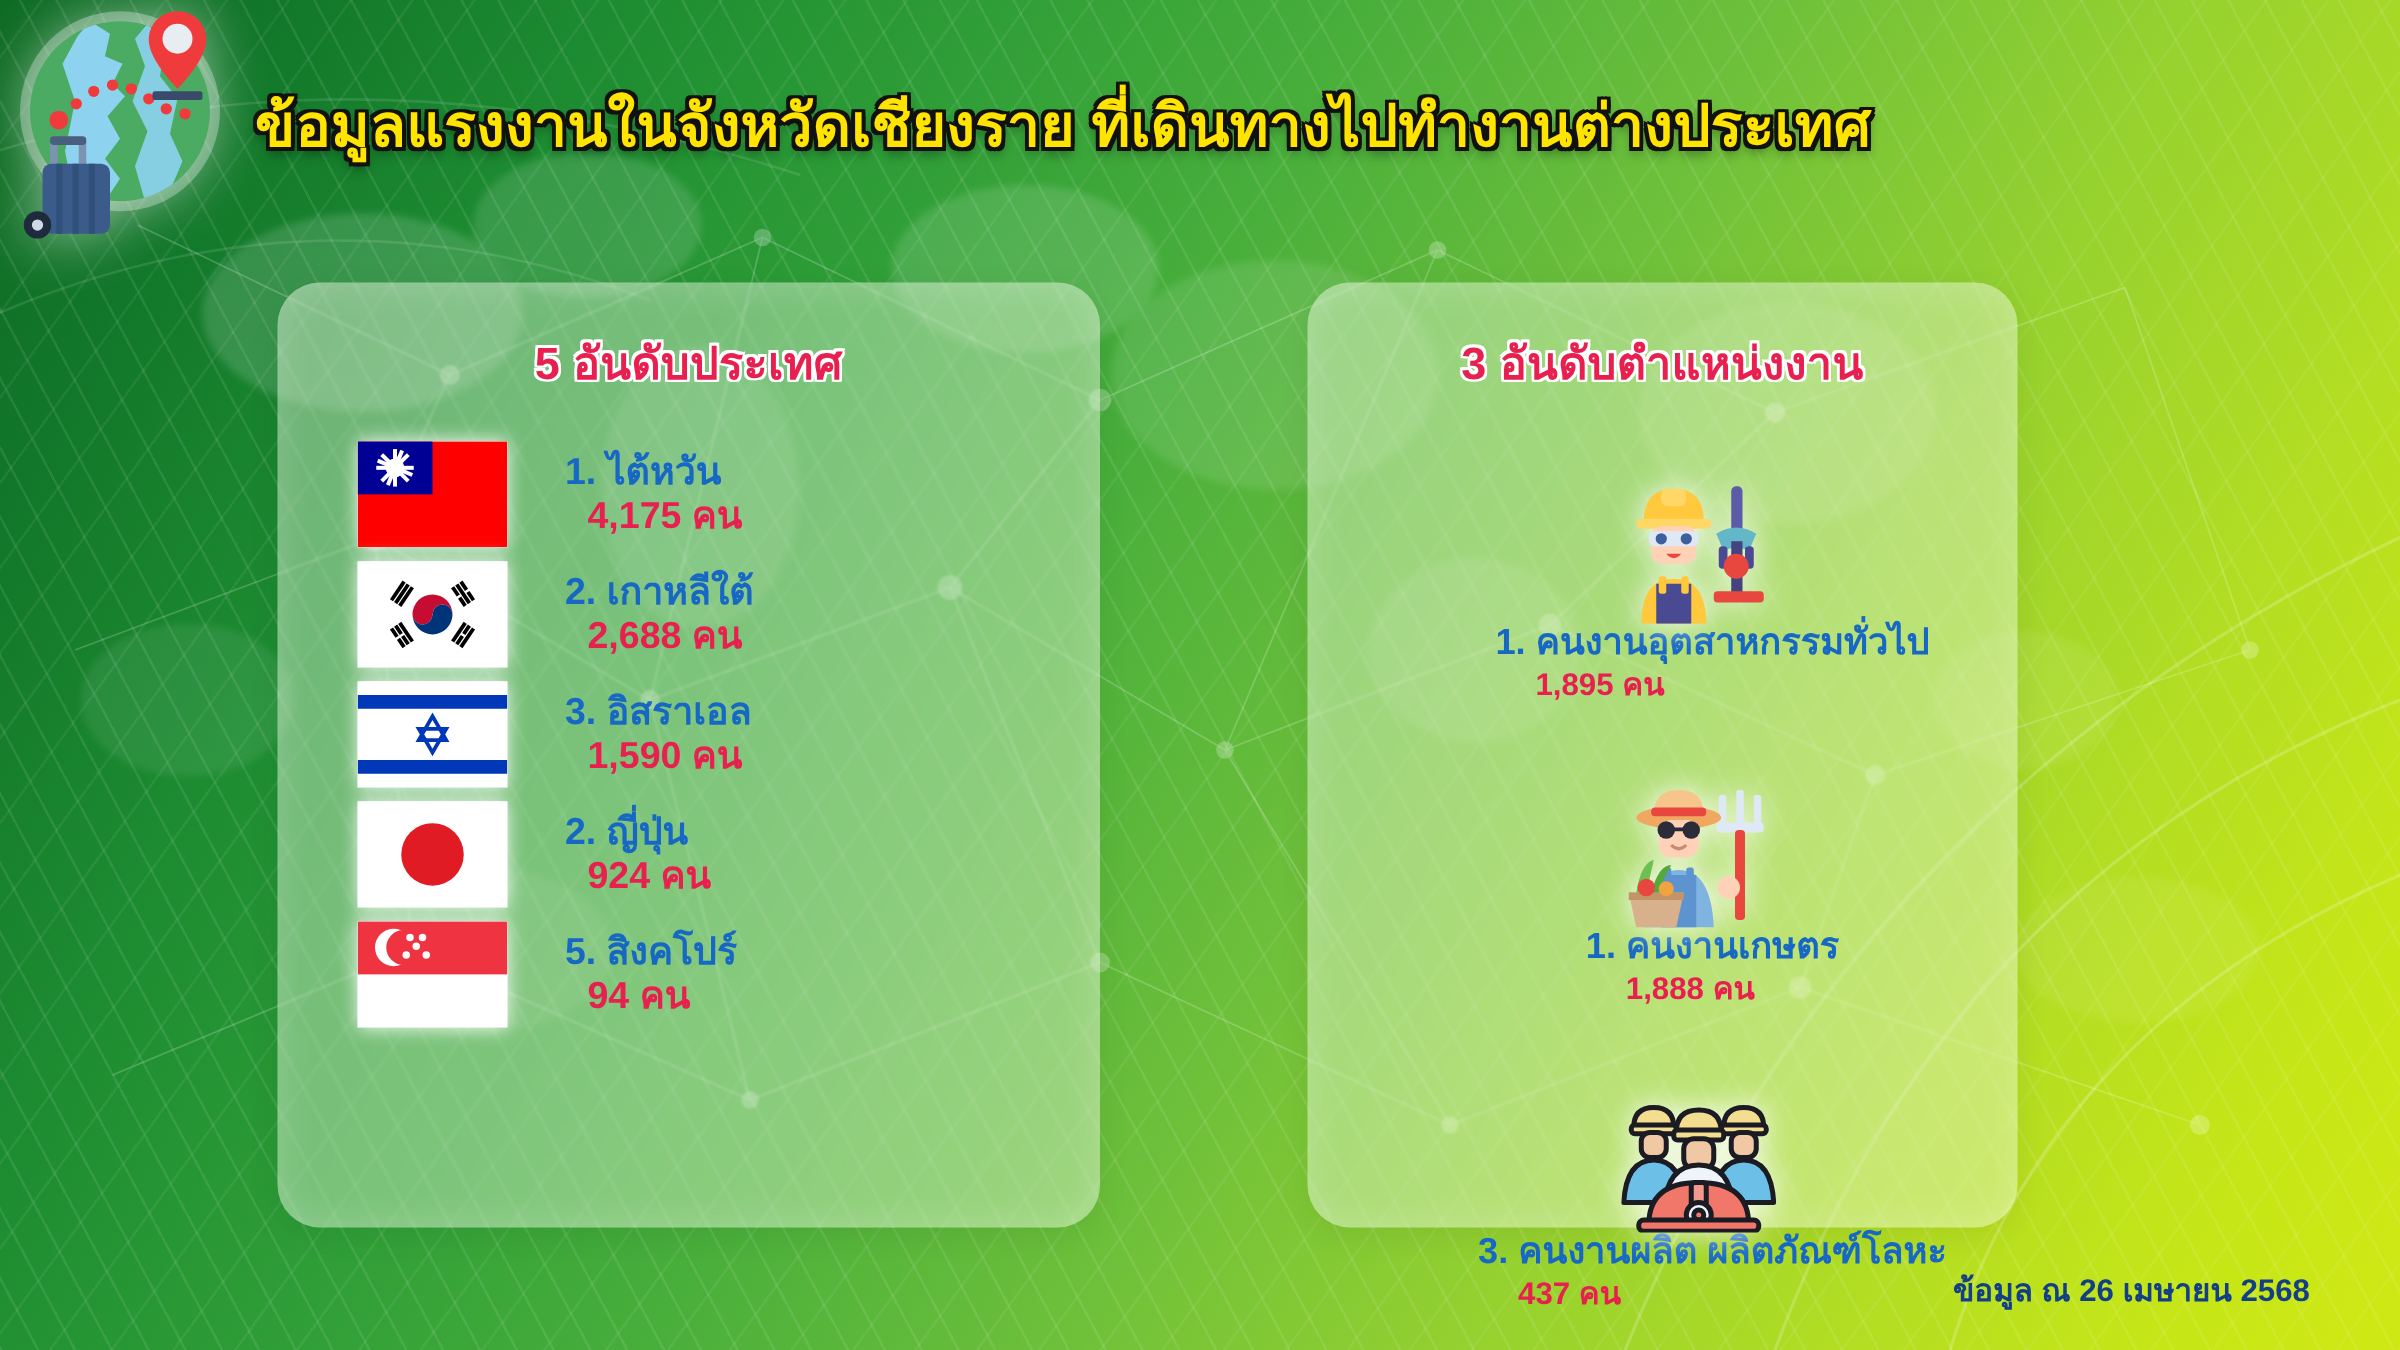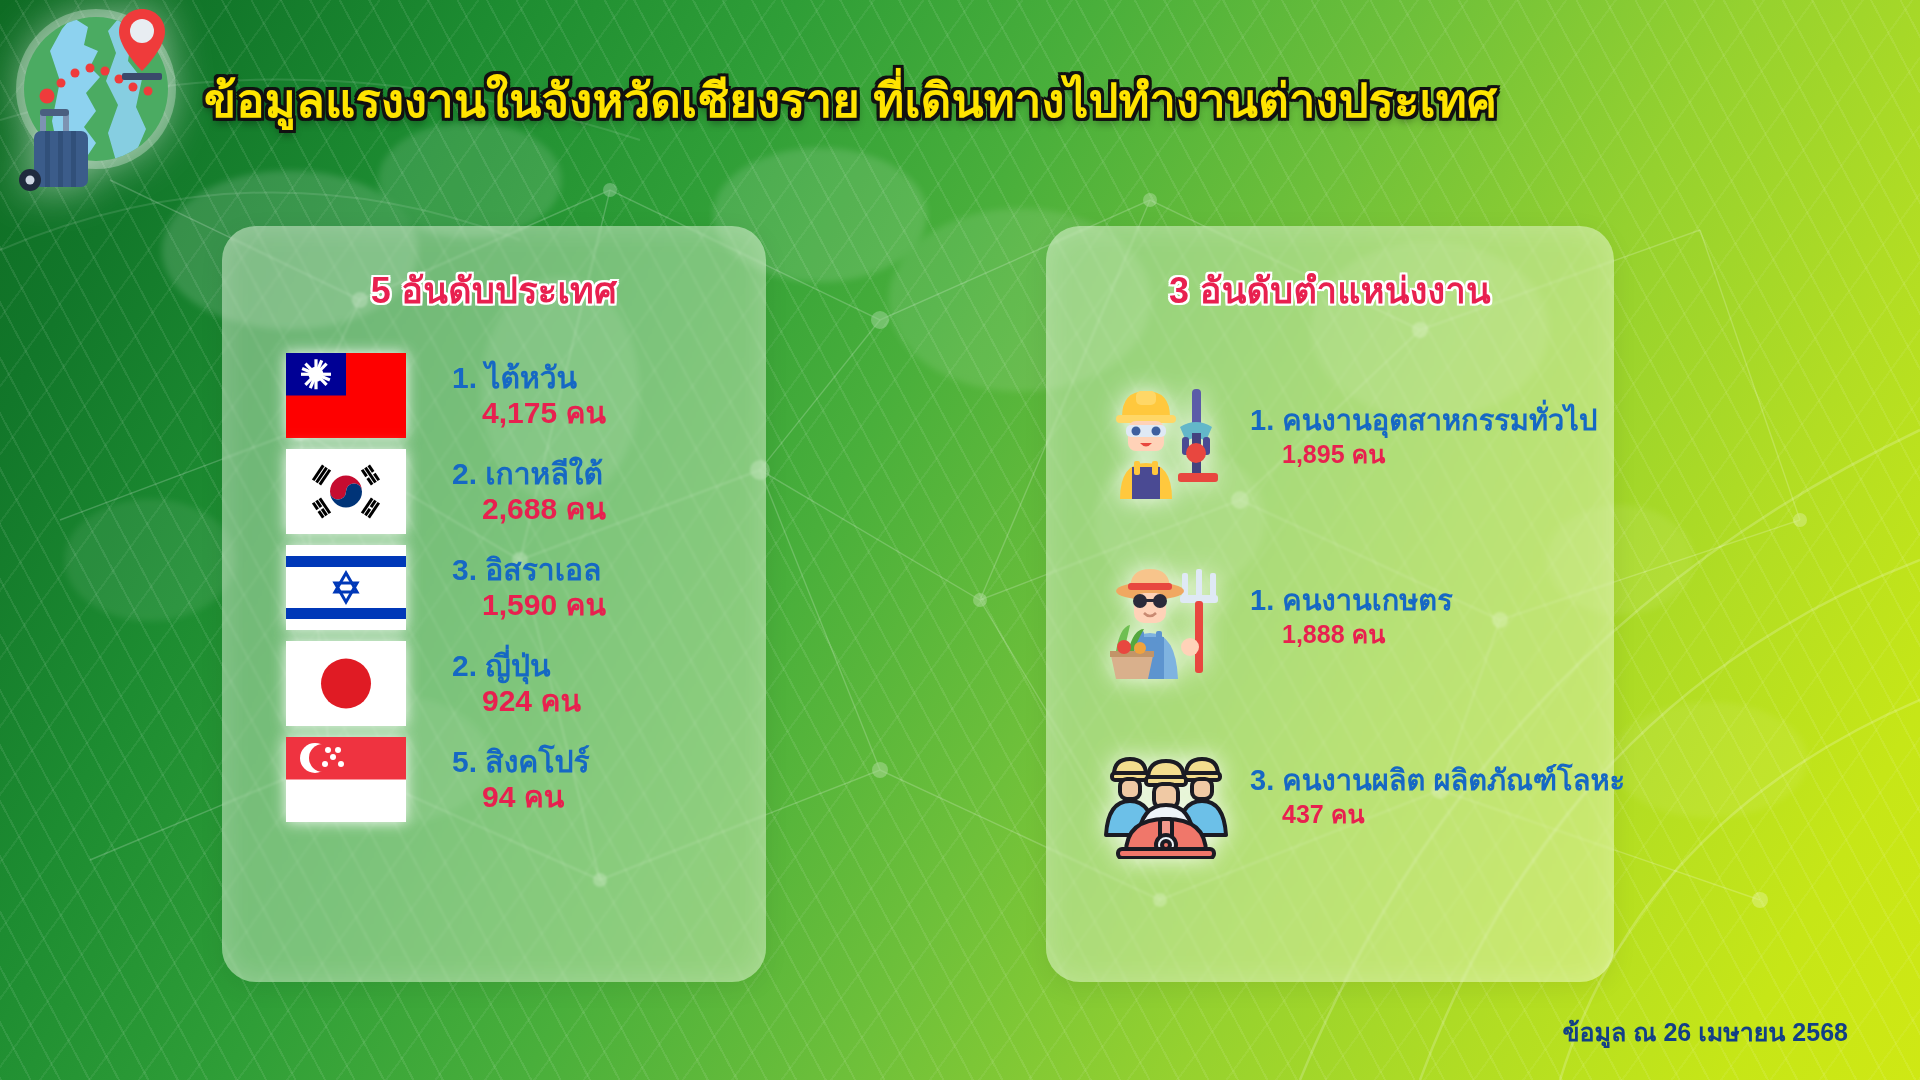--- a/index.html
+++ b/index.html
@@ -116,21 +116,21 @@
 
   .panel {
     position: absolute;
     background: rgba(238,250,224,.40);
     border-radius: 34px;
     box-shadow: 0 0 30px rgba(255,255,255,.22) inset,
                 0 6px 26px rgba(0,0,0,.07);
     backdrop-filter: blur(1px);
   }
 
-  .panel-left  { left: 222px;  top: 0;  width: 544px;  height: 756px; }
+  .panel-left  { left: 222px;  top: 0;  width: 658px;  height: 756px; }
   .panel-right { left: 1046px; top: 0;  width: 568px;  height: 756px; }
 
   .panel-title {
     text-align: center;
     font-size: 36px;
     font-weight: 700;
     color: #e8204f;
     margin-top: 36px;
     letter-spacing: .3px;
     text-shadow:
@@ -169,35 +169,35 @@
     font-size: 30px;
     font-weight: 700;
     color: #1668c4;
     white-space: nowrap;
   }
 
   .country-count {
     font-size: 30px;
     font-weight: 700;
     color: #e8204f;
-    margin-left: 30px;
+    margin-left: 18px;
     margin-top: 3px;
     white-space: nowrap;
   }
 
   
   .job-list {
     margin-top: 56px;
     padding-left: 58px;
     display: flex;
     flex-direction: column;
     gap: 56px;
   }
 
-  .job-row { display: flex; align-items: center; }
+  .job-row { display: flex; align-items: center; flex-direction: column; }
 
   .job-icon {
     width: 124px;
     height: 124px;
     flex: 0 0 124px;
     position: relative;
     filter: drop-shadow(0 0 12px rgba(255,255,255,.9));
   }
 
   .job-text { margin-left: 22px; line-height: 1.1; }

